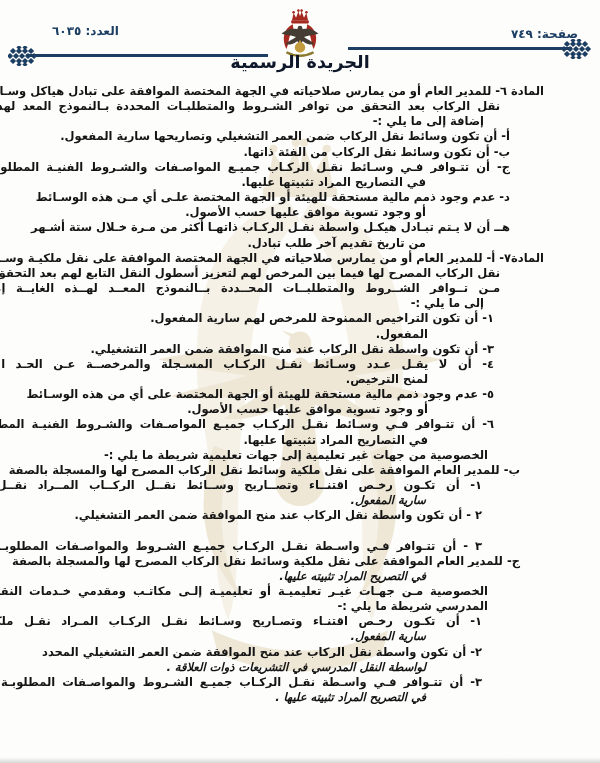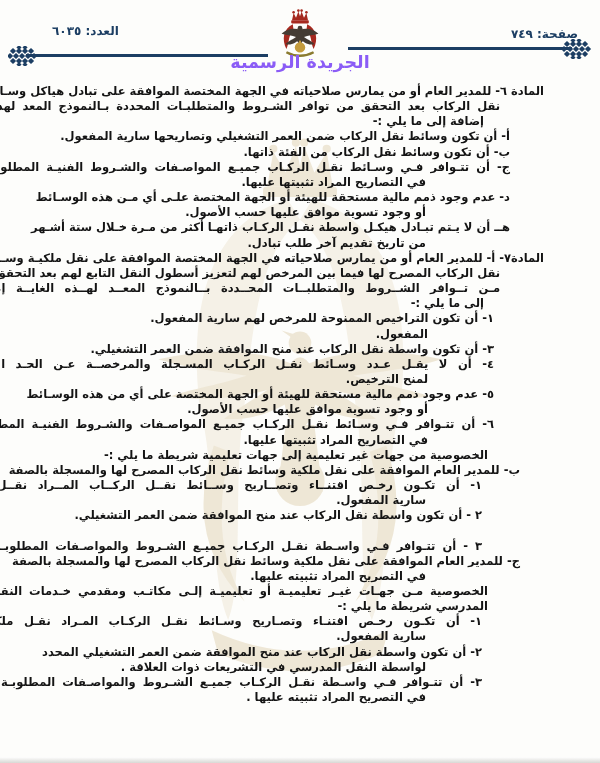--- a/index.html
+++ b/index.html
@@ -10,38 +10,38 @@
   .hdr-page{top:27px;right:22px;}
   .hdr-issue{top:24px;left:52px;}
   .rule{position:absolute;height:3px;background:#1c3e63;}
   .rule-right{top:47px;left:348px;width:224px;}
   .rule-left{top:54px;left:26px;width:242px;}
   .orn{position:absolute;}
   .orn-right{top:39px;left:562px;}
   .orn-left{top:46px;left:8px;}
   .emblem{position:absolute;top:7px;left:276px;}
   .gazette-title{position:absolute;top:52px;left:0;width:600px;text-align:center;
-        color:#8b5cf6;font-weight:bold;font-size:17.5px;direction:rtl;}
+        color:#0f172a;font-weight:bold;font-size:17.5px;direction:rtl;}
   
   .watermark{position:absolute;top:136px;left:146px;opacity:0.40;pointer-events:none;}
   
   .doc{position:absolute;top:84px;right:56px;left:56px;direction:rtl;text-align:right;
        color:#141414;font-weight:bold;font-size:11.5px;line-height:15.15px;}
   .bodyline{white-space:nowrap;overflow:visible;}
   .art{padding-right:0;}
   .cont1{padding-right:44px;}
   .cont1b{padding-right:60px;}
   .item{padding-right:34px;}
   .cont2{padding-right:118px;}
   .num1{padding-right:50px;}
   .numcont{padding-right:116px;}
   .letter{padding-right:24px;}
   .lettercont{padding-right:56px;}
   .num2{padding-right:62px;}
-  .num2cont{padding-right:118px;}
+  .num2cont{padding-right:118px;font-style:italic;}
   .ws1{word-spacing:3px;}
   .ws2{word-spacing:6.5px;}
   .gap{margin-top:15px;}
   
   .scan-bottom{position:absolute;bottom:0;left:0;width:600px;height:6px;
        background:linear-gradient(#ffffff,#cfcfcb);opacity:.8;}
 </style>
 </head>
 <body>
 

